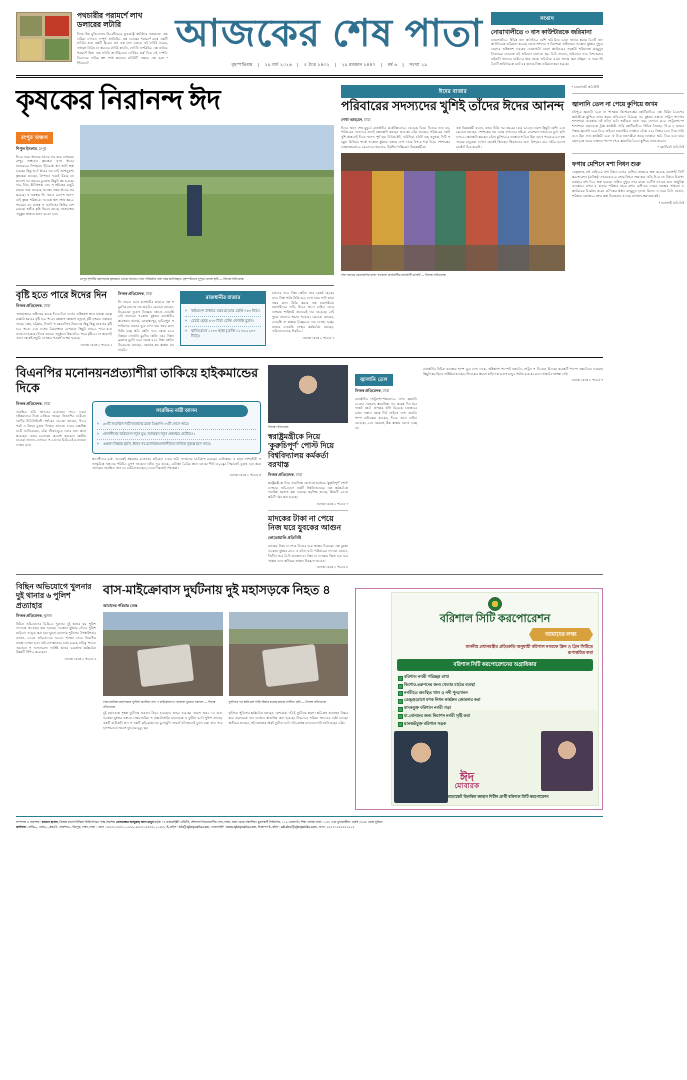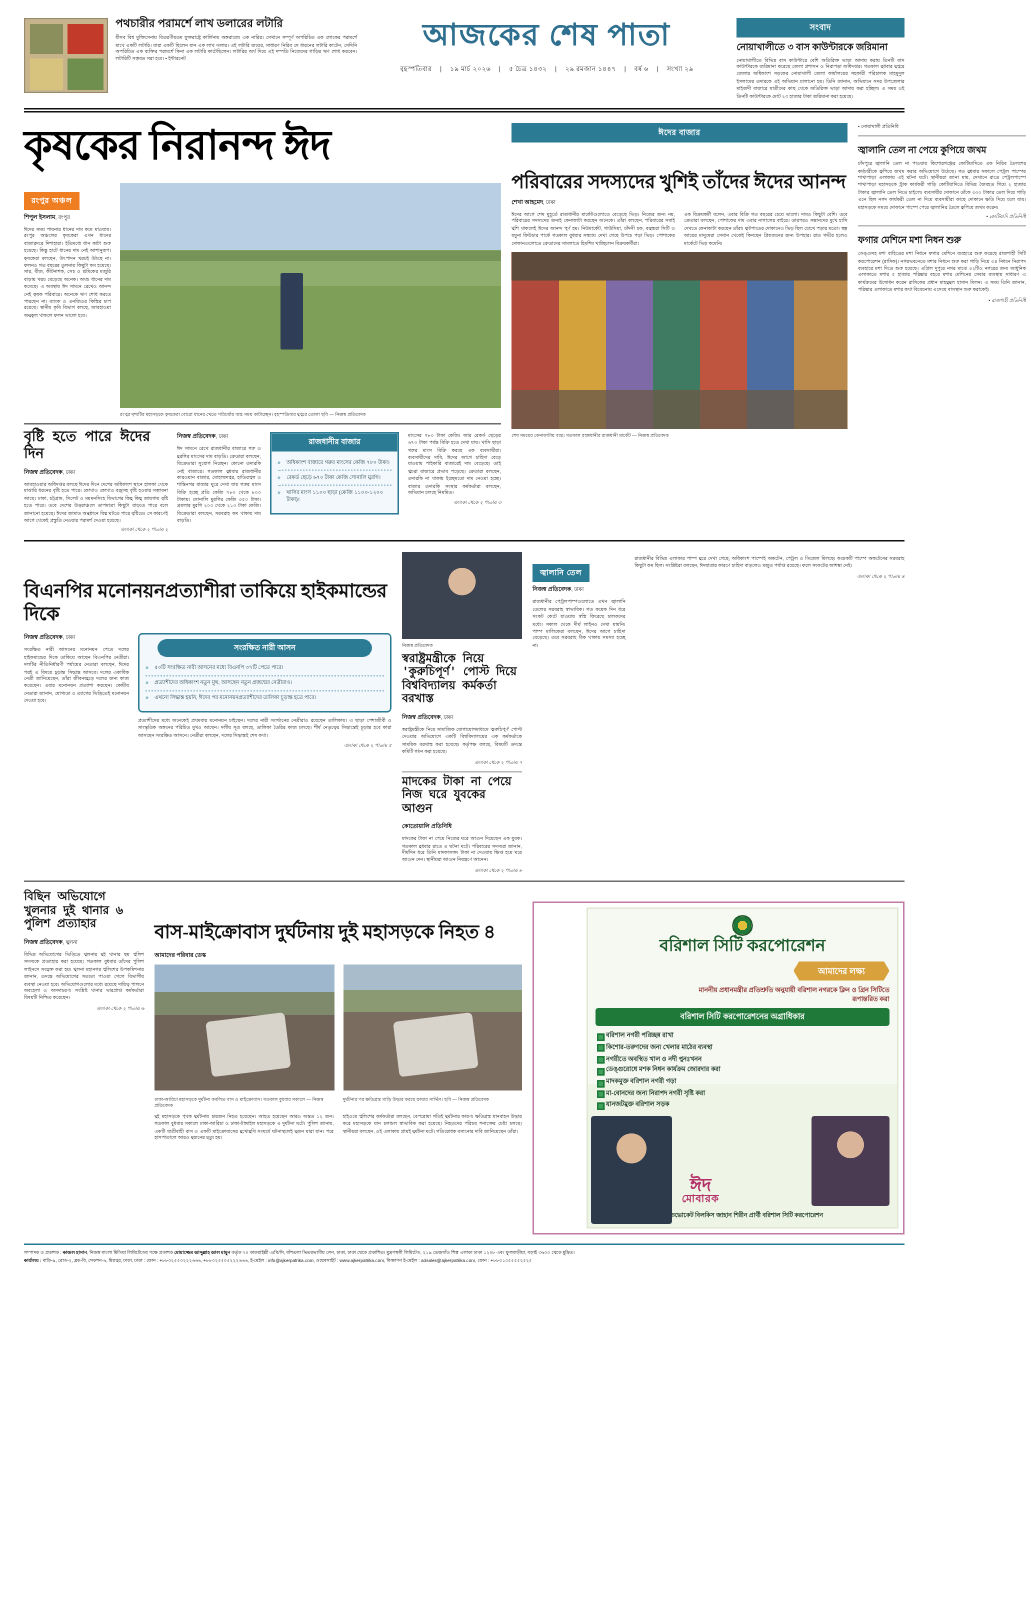--- a/index.html
+++ b/index.html
@@ -40,22 +40,22 @@
   }
   .ad-top .thumb i:nth-child(1){ left:3px; top:3px; width:22px; height:20px; background:#8a8f5c; }
   .ad-top .thumb i:nth-child(2){ left:28px; top:3px; width:24px; height:20px; background:#c23b2a; }
   .ad-top .thumb i:nth-child(3){ left:3px; top:26px; width:22px; height:21px; background:#d8c37e; }
   .ad-top .thumb i:nth-child(4){ left:28px; top:26px; width:24px; height:21px; background:#6f8f4e; }
   .ad-top .atxt { flex: 1; }
   .ad-head { font-size: 7.4px; font-weight: bold; color: #111; line-height: 1.2; margin-bottom: 2px; }
 
   .logo-wrap { flex: 1; text-align: center; padding-top: 2px; }
   .logo {
-    font-family: Liberation Serif, serif;
-    font-size: 20px; font-weight: bold; color: #2f6f8f;
+    font-family: Liberation Sans, sans-serif;
+    font-size: 38px; font-weight: bold; color: #2f6f8f;
     letter-spacing: 1px; line-height: 1.05; white-space: nowrap;
   }
   .logo .tail { color: #2f6f8f; }
   .dateline {
     font-size: 4.3px; color: #333; margin-top: 8px; letter-spacing: .2px;
   }
   .dateline span { margin: 0 2px; }
 
   .side-top { width: 112px; flex: 0 0 112px; }
   .sidebar-head {
@@ -130,25 +130,25 @@
   }
 
   
   .cols2 { display: flex; gap: 6px; }
   .cols3 { display: flex; gap: 6px; }
   .cols2 > div, .cols3 > div { flex: 1; }
 
   
   .mid-hl {
     font-family: "Liberation Serif", serif; font-size: 12.4px; font-weight: bold;
-    color: #111; line-height: 1.2; padding: 19px 0 3px;
+    color: #111; line-height: 1.2; padding: 1px 0 3px;
   }
   .mid-hl.sm { font-size: 11.4px; }
   .sub-hl {
-    font-family: Liberation Mono, monospace; font-size: 9.4px; font-weight: bold;
+    font-family: Liberation Sans, sans-serif; font-size: 9.4px; font-weight: bold;
     color: #111; line-height: 1.2;
   }
   .sub-hl.xs { font-size: 7.6px; }
 
   
   .factbox {
     border: .8px solid #2a7b93; background: #f2f8fb; padding: 3px 4px 4px;
   }
   .factbox .fb-head {
     background: #2a7b93; color: #fff; font-size: 5px; font-weight: bold;

